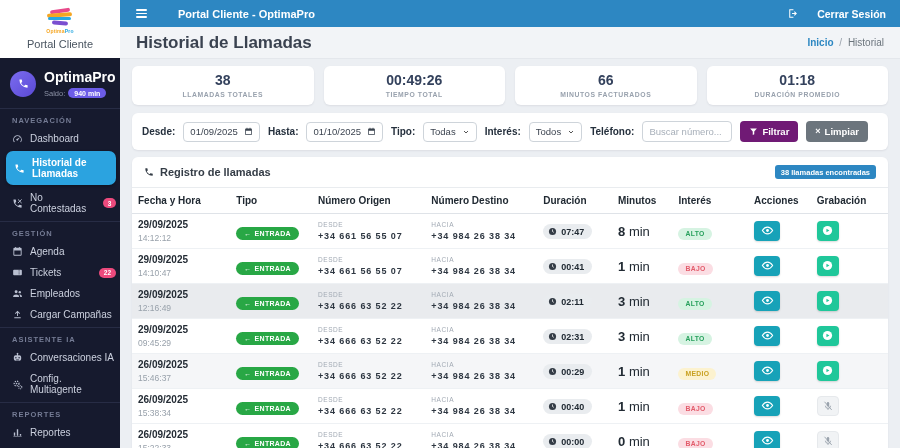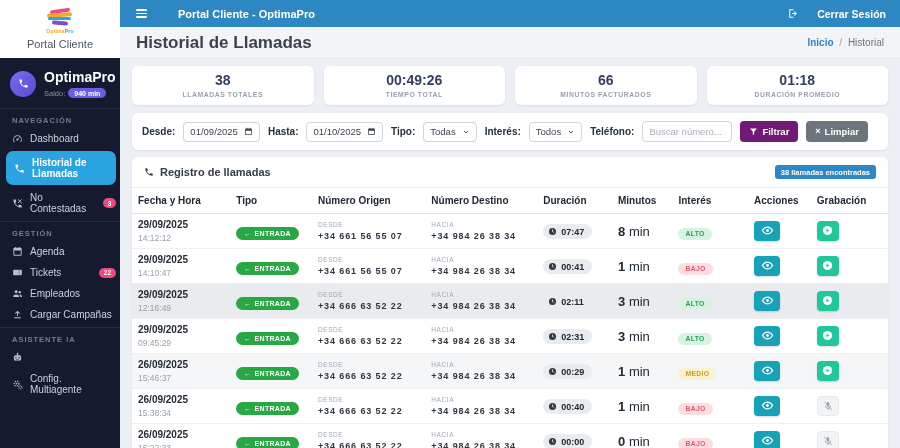--- a/index.html
+++ b/index.html
@@ -209,31 +209,46 @@
   </div>
         <div class="nav-section">
     <div class="sec-label">Asistente IA</div>
     <div class="sec-items">
             <div class="nav-item">
     <span class="nav-icon">
                 <svg viewBox="0 0 24 24" fill="currentColor">
                   <path fill-rule="evenodd" d="M11 5.7a2 2 0 1 1 2 0V7h3a4 4 0 0 1 4 4v4a4 4 0 0 1-4 4H8a4 4 0 0 1-4-4v-4a4 4 0 0 1 4-4h3V5.7zM8.5 14a1.5 1.5 0 1 0 0-3 1.5 1.5 0 0 0 0 3zm7 0a1.5 1.5 0 1 0 0-3 1.5 1.5 0 0 0 0 3zM9 16.5h6V18H9v-1.5z"></path>
                 </svg>
               </span>
+    <span class="nav-label">Conversaciones IA</span>
 
   </div>
             <div class="nav-item">
     <span class="nav-icon">
                 <svg viewBox="0 0 24 24" fill="none" stroke="currentColor">
                   <circle cx="10" cy="10" r="5.2" stroke-width="2.8" stroke-dasharray="2.4 2.2"></circle>
                   <circle cx="10" cy="10" r="1.8" fill="currentColor" stroke="none"></circle>
                   <circle cx="18" cy="18" r="3.4" stroke-width="2.4" stroke-dasharray="1.8 1.6"></circle>
                 </svg>
               </span>
     <span class="nav-label">Config. Multiagente</span>
+
+  </div>
+          </div>
+  </div>
+        <div class="nav-section">
+    <div class="sec-label">Reportes</div>
+    <div class="sec-items">
+            <div class="nav-item">
+    <span class="nav-icon">
+                <svg viewBox="0 0 24 24" fill="currentColor">
+                  <path d="M4 19v-7h3v7H4zm6.5 0V5h3v14h-3zM17 19v-4h3v4h-3zM3 20.5h18V22H3z"></path>
+                </svg>
+              </span>
+    <span class="nav-label">Reportes</span>
 
   </div>
           </div>
   </div>
       </nav>
   </aside>
 
   <div class="main">
     <header class="topbar">
       <div class="hamburger">

